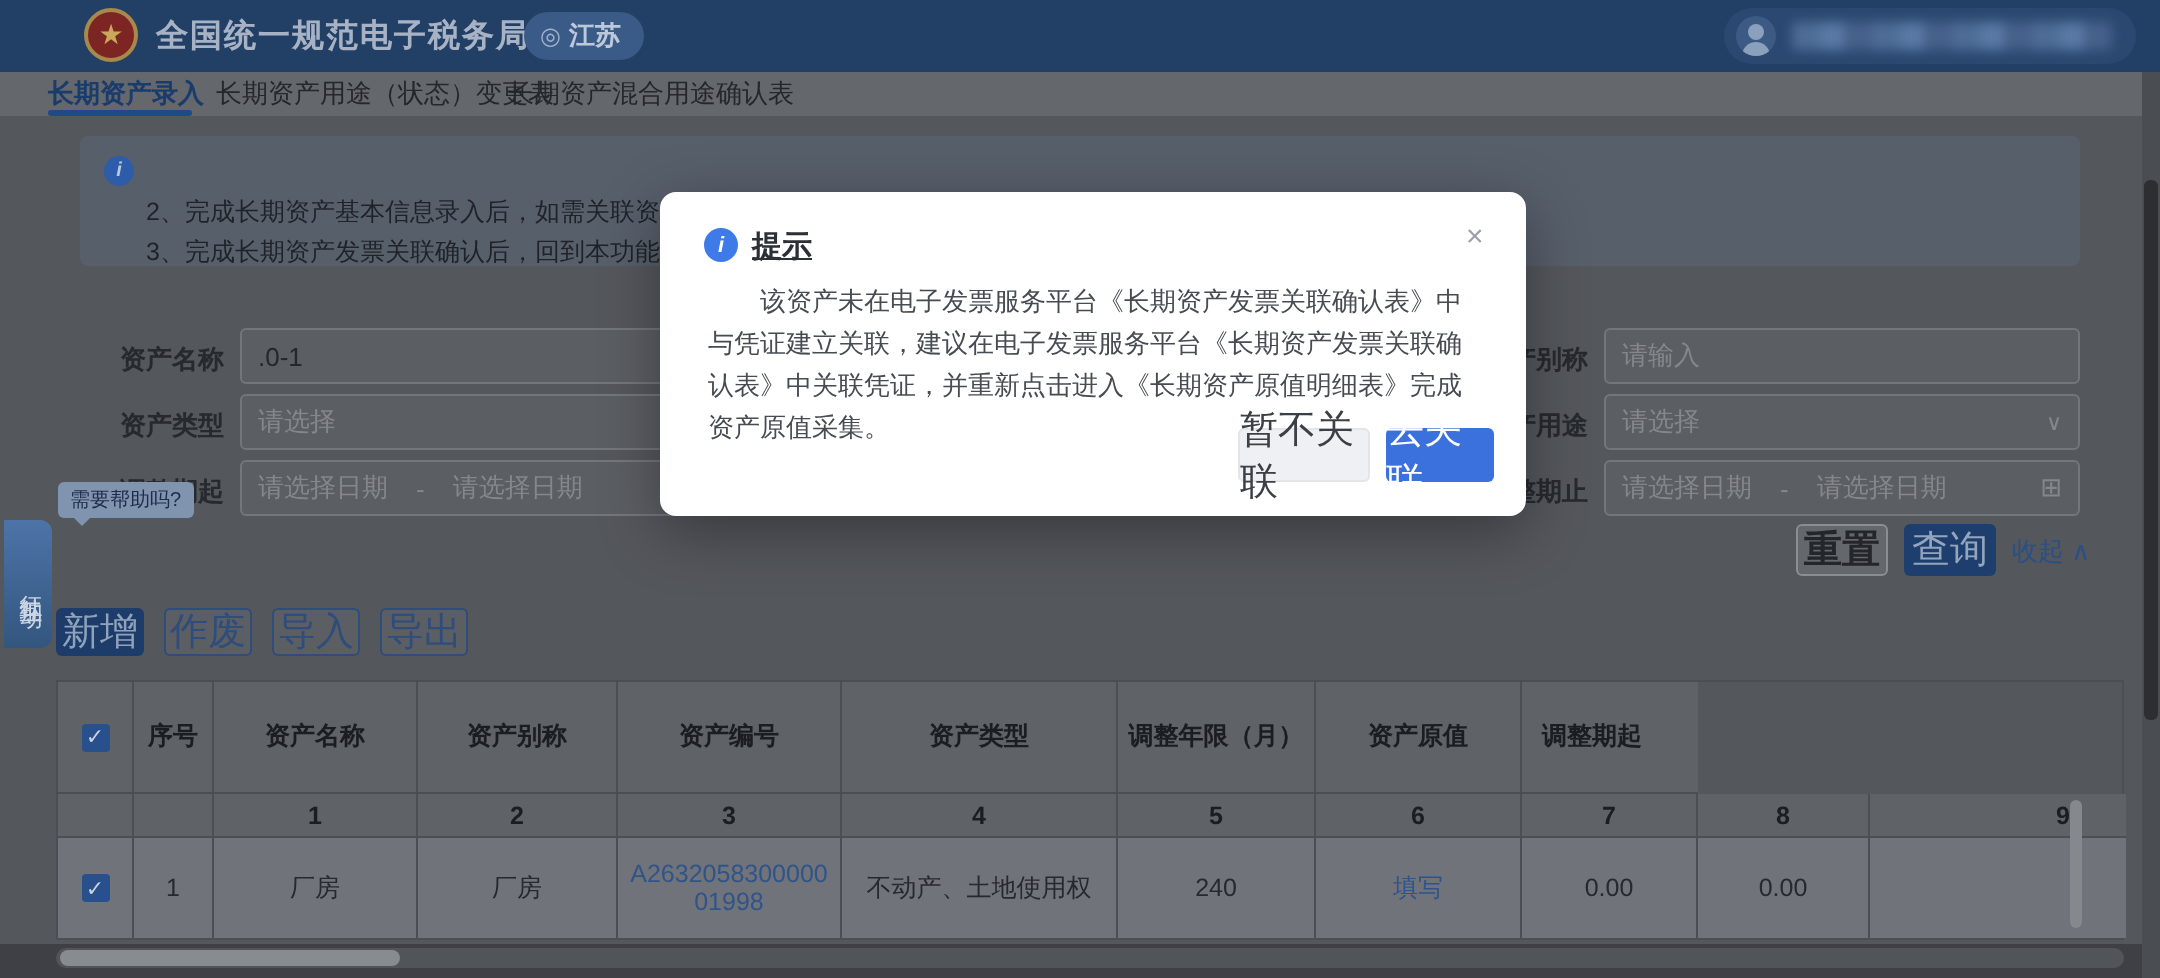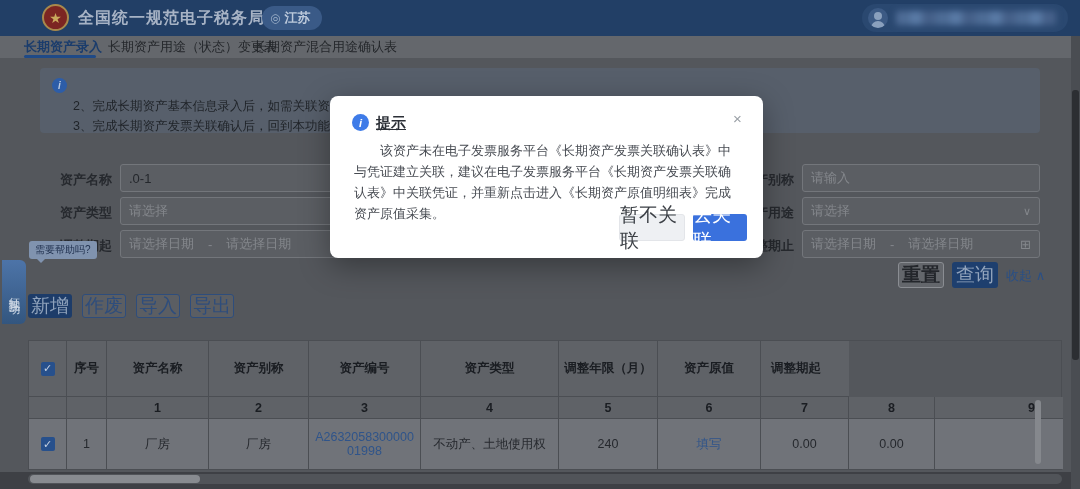--- a/index.html
+++ b/index.html
@@ -45,21 +45,21 @@
   .val { color:#24272c; } .ph { color:#84878c; }
   .date-sep { margin:0 14px; color:#84878c; }
   .chev { position:absolute; right:8px; color:#84878c; font-size:11px; }
   .cal { position:absolute; right:8px; color:#84878c; font-size:13px; }
 
   .btn { border-radius:3px; font-size:19px; display:flex; align-items:center; justify-content:center; cursor:pointer; }
   .btn-reset { position:absolute; left:898px; top:204px; width:46px; height:26px; background:#64676c; border:1px solid #8a8d92; color:#23262b;font-weight:bold; }
   .btn-query { position:absolute; left:952px; top:204px; width:46px; height:26px; background:#1e3f6e; color:#93a5bd; }
   .link-collapse { position:absolute; left:1006px; top:209px; font-size:13px; color:#2a4f85; cursor:pointer; }
 
-  .tb-btn { position:absolute; top:236px; width:44px; height:24px; }
+  .tb-btn { position:absolute; top:246px; width:44px; height:24px; }
   .tb-primary { background:#1d3c69; color:#8fa2bb; }
   .tb-outline { background:#5b5e63; border:1px solid #2e4d7c; color:#2e4d7c; }
 
   
   .tbl { position:absolute; left:28px; top:282px; width:1034px; border:1px solid #4b4e53; }
   .trow { display:grid; grid-template-columns:38px 40px 102px 100px 112px 138px 99px 103px 88px 86px 128px; }
   .tcell { border-right:1px solid #4b4e53; border-bottom:1px solid #4b4e53; display:flex; align-items:center;
            justify-content:center; text-align:center; padding:2px 4px; }
   .tcell:last-child { border-right:none; }
   .thead .tcell { height:56px; background:#5f6267; font-size:12.5px; font-weight:bold; color:#1a1d22; }

